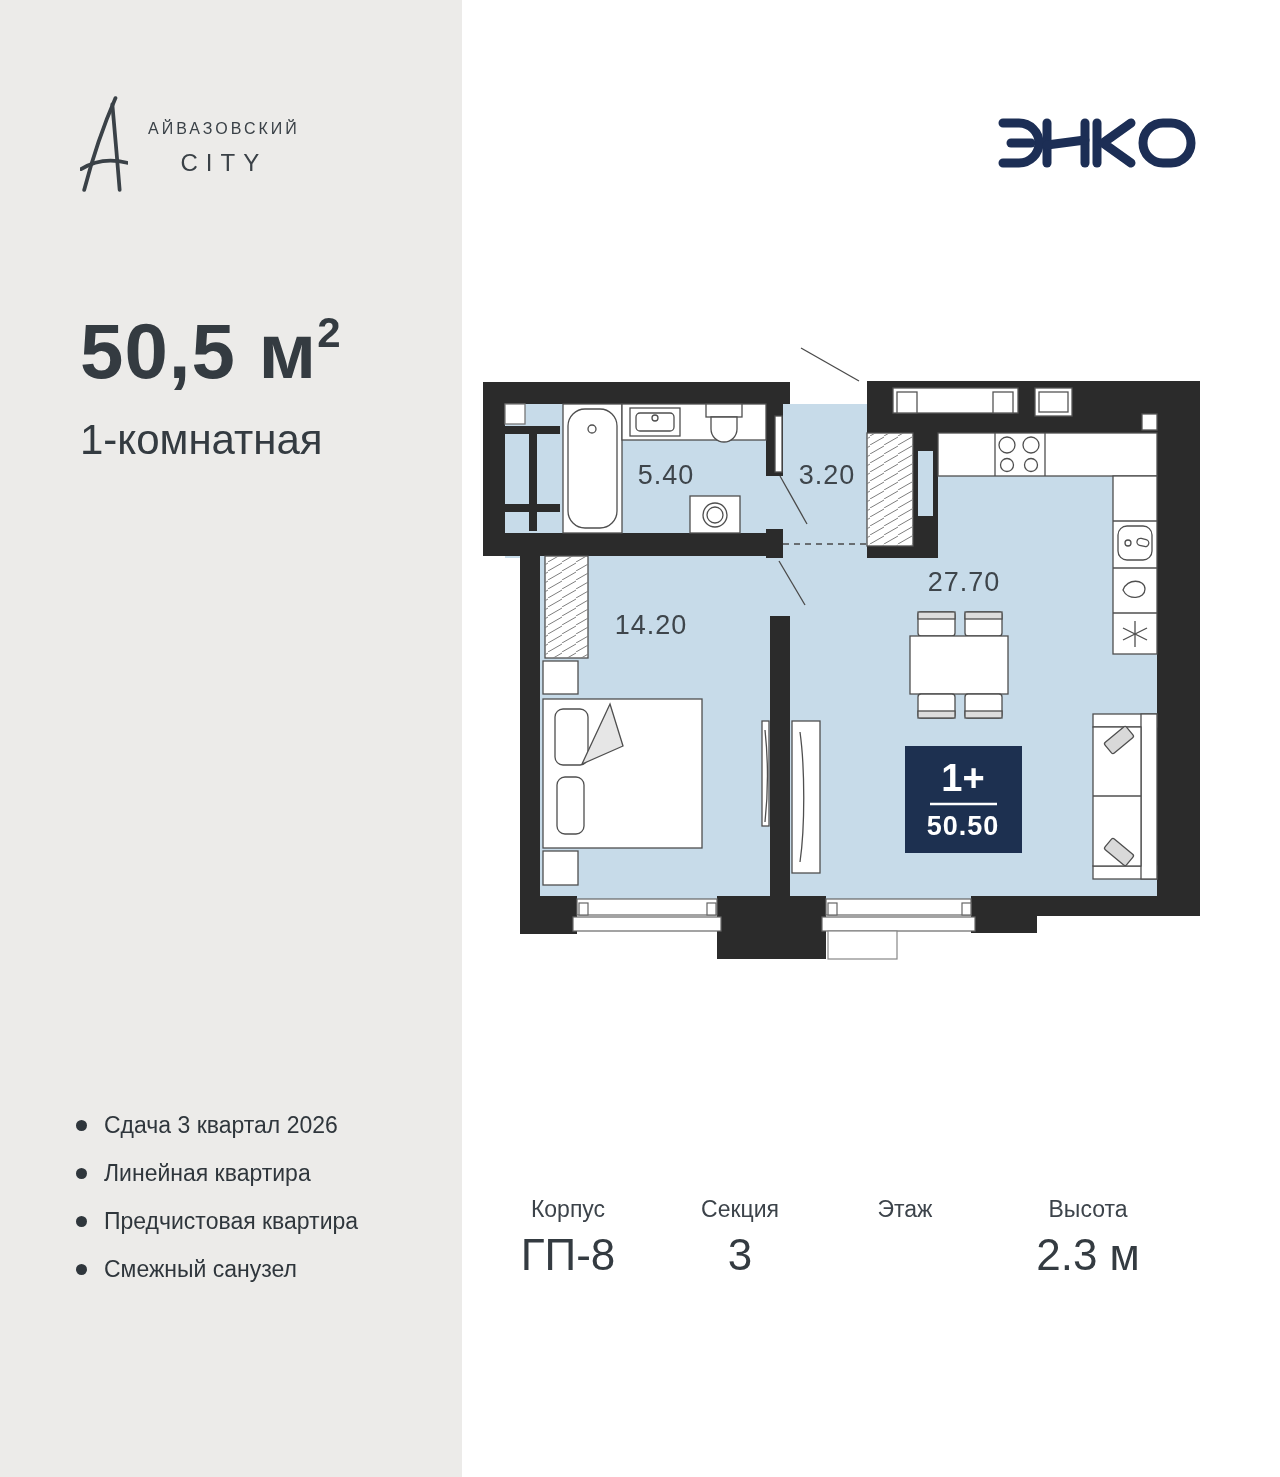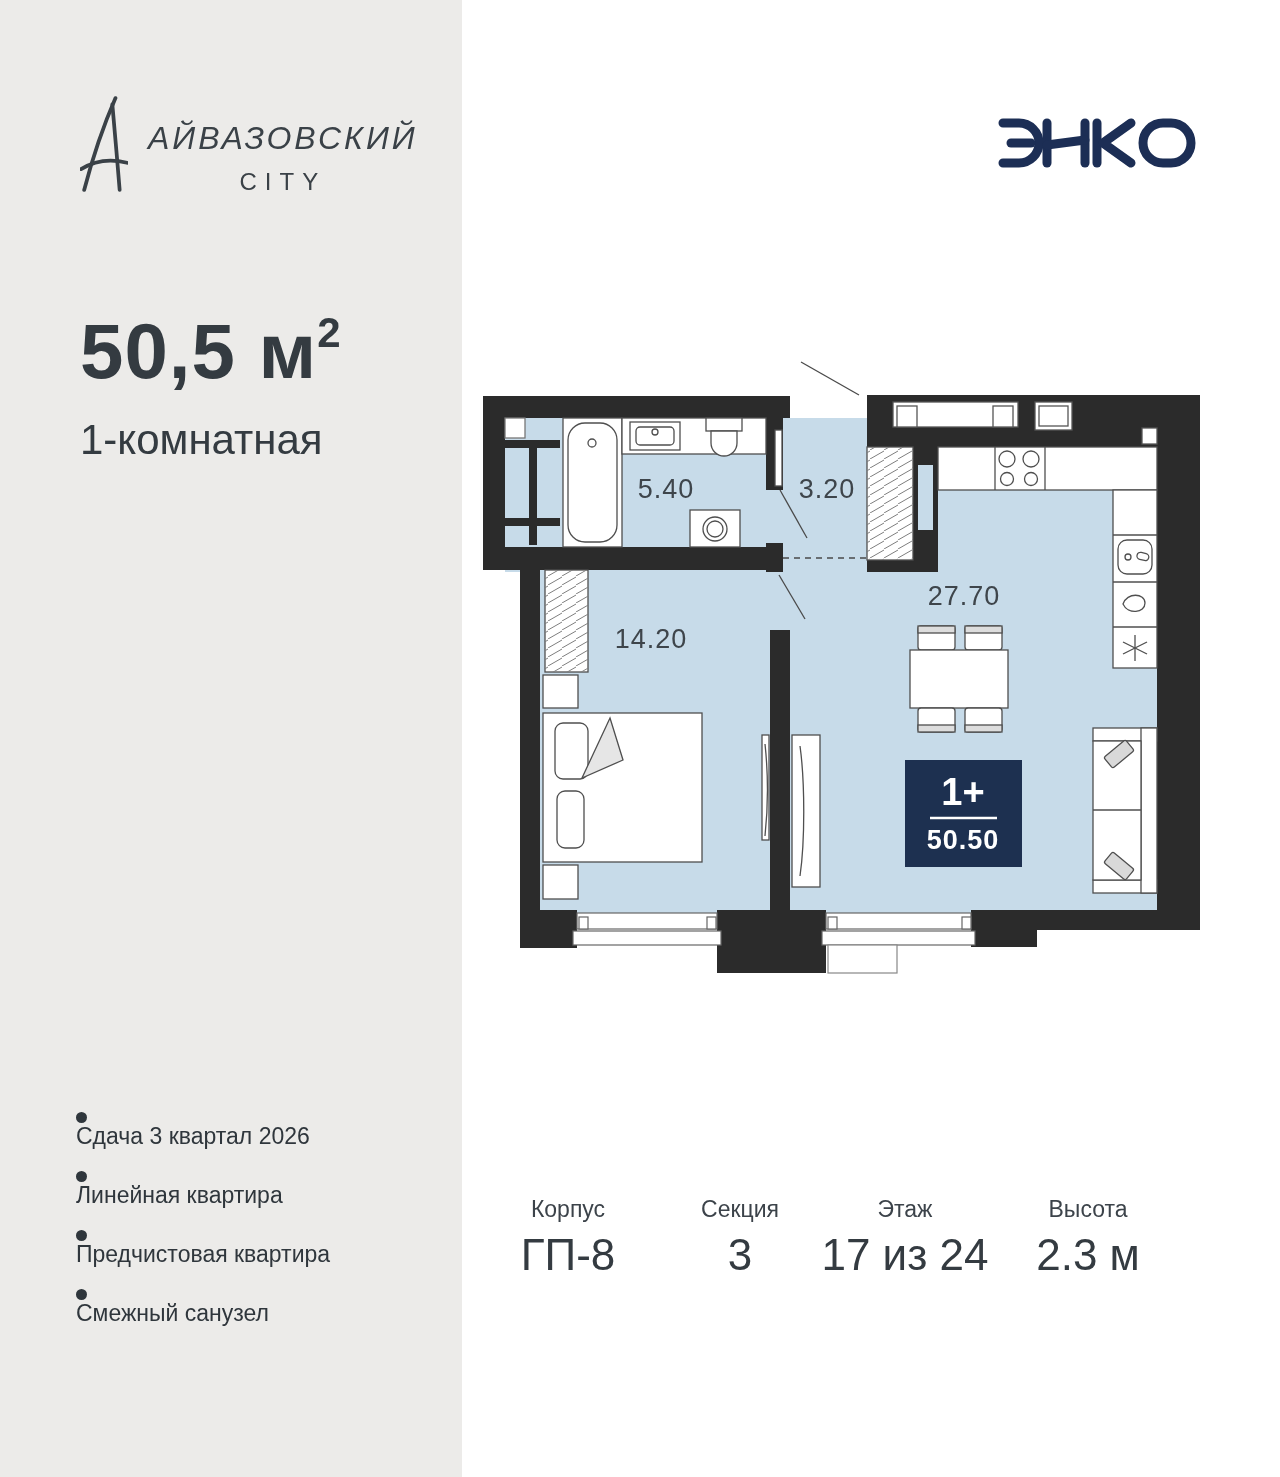--- a/index.html
+++ b/index.html
@@ -2,30 +2,30 @@
 <html><head>
 <meta charset="utf-8">
 <style>
   html,body{margin:0;padding:0;}
   body{font-family:"Liberation Sans", sans-serif; background:#ffffff;}
   .page{position:relative;width:1280px;height:1477px;background:#ffffff;overflow:hidden;}
   .sidebar{position:absolute;left:0;top:0;width:462px;height:1477px;background:#ECEBE9;}
   .logo{position:absolute;left:80px;top:96px;display:flex;align-items:flex-start;}
   .logo-mark{width:48px;height:96px;flex:0 0 auto;}
   .logo-text{margin-left:20px;margin-top:24px;color:#3A4147;}
-  .logo-line1{font-size:32px;letter-spacing:3px;font-weight:500;white-space:nowrap;font-style:italic;}
+  .logo-line1{font-size:16px;letter-spacing:3px;font-weight:500;white-space:nowrap;}
   .logo-line2{font-size:24px;letter-spacing:8px;font-weight:500;margin-top:11px;text-align:center;}
   .area-title{position:absolute;left:80px;top:306px;color:#343B41;font-size:78px;font-weight:700;letter-spacing:1px;}
   .area-title sup{font-size:42px;position:relative;top:-4px;font-weight:700;}
   .apt-type{position:absolute;left:80px;top:416px;color:#343B41;font-size:42px;font-weight:400;}
   .features{position:absolute;left:76px;top:1112px;list-style:none;margin:0;padding:0;}
-  .features li{display:flex;margin-bottom:21px;color:#2F363C;font-size:23px;flex-direction:column;}
+  .features li{display:flex;align-items:center;margin-bottom:21px;color:#2F363C;font-size:23px;}
   .feature-dot{width:11px;height:11px;border-radius:50%;background:#2F363C;margin-right:17px;flex:0 0 auto;}
   .enko-logo{position:absolute;left:985px;top:112px;width:220px;height:62px;}
-  .plan-wrap{position:absolute;left:478px;top:342px;width:730px;height:648px;}
+  .plan-wrap{position:absolute;left:478px;top:328px;width:730px;height:648px;}
   .plan-label{font-size:27px;fill:#3E454B;letter-spacing:1px;}
   .badge-big{font-size:38px;font-weight:700;fill:#ffffff;}
   .badge-small{font-size:27px;font-weight:700;fill:#ffffff;letter-spacing:1px;}
   .details{position:absolute;top:1196px;left:0;width:1236px;height:110px;}
   .detail-col{position:absolute;transform:translateX(-50%);text-align:center;color:#343B41;}
   .detail-label{font-size:23px;color:#3C434A;font-weight:400;}
   .detail-value{font-size:44px;font-weight:500;margin-top:7px;white-space:nowrap;}
 </style>
 </head>
 <body>
@@ -289,21 +289,20 @@
     <div class="detail-col" style="left:568px;">
       <div class="detail-label">Корпус</div>
       <div class="detail-value">ГП-8</div>
     </div>
     <div class="detail-col" style="left:740px;">
       <div class="detail-label">Секция</div>
       <div class="detail-value">3</div>
     </div>
     <div class="detail-col" style="left:905px;text-align:center;">
       <div class="detail-label">Этаж</div>
-      <div class="detail-value">17 из 24</div>
     </div>
     <div class="detail-col" style="left:1088px;text-align:center;">
       <div class="detail-label">Высота</div>
       <div class="detail-value">2.3 м</div>
     </div>
   </div>
 
 </div>
 
 </body></html>

